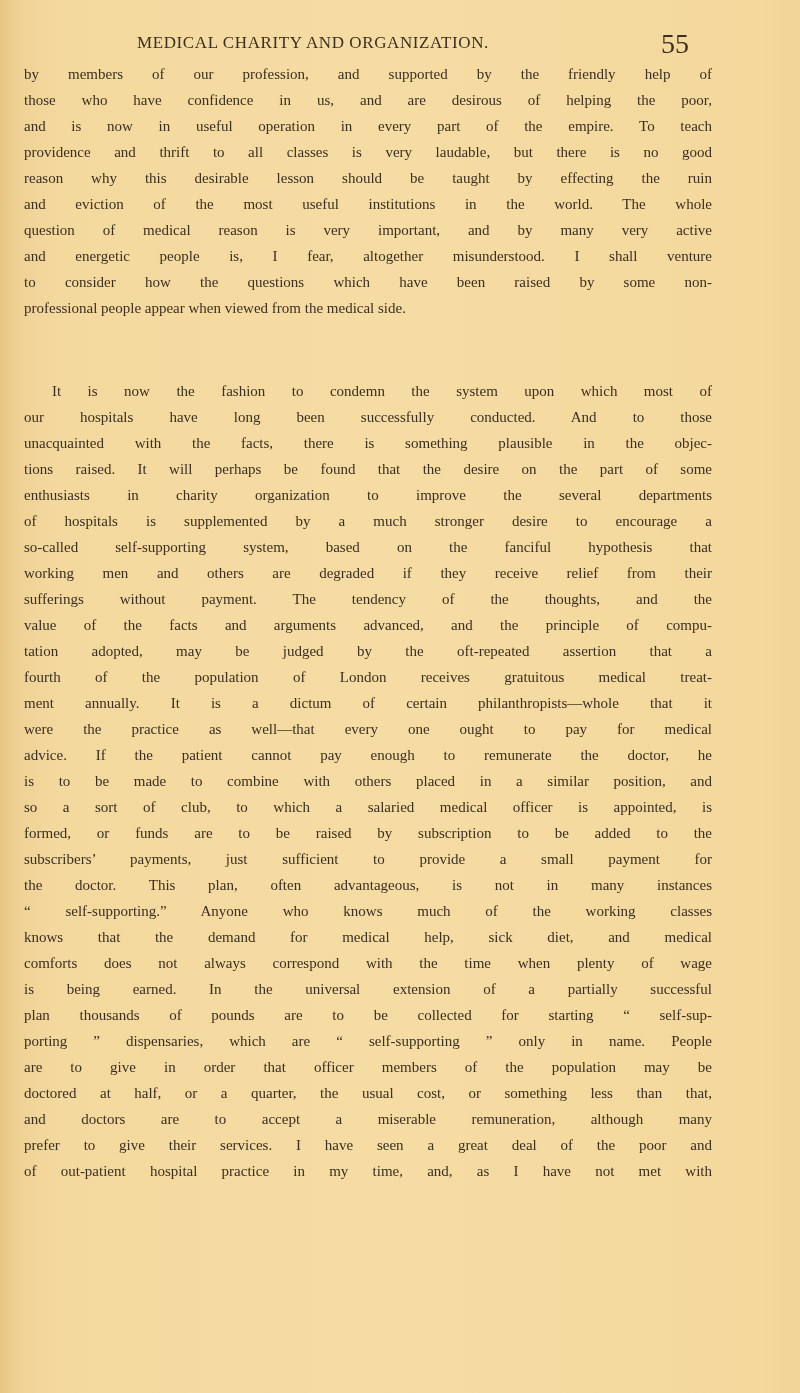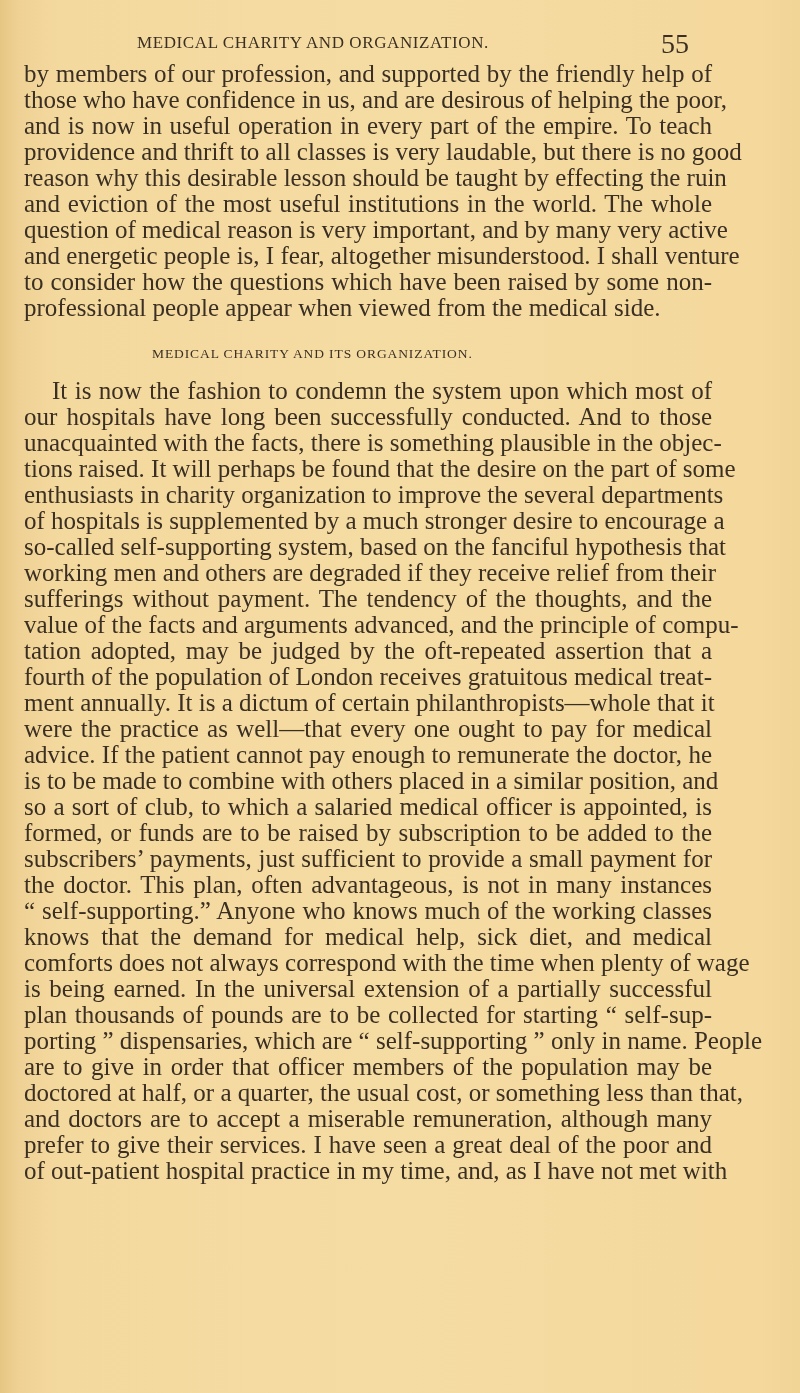--- a/index.html
+++ b/index.html
@@ -14,21 +14,21 @@
     .running-head {
       position: absolute; left: 137px; top: 33px; width: 560px;
       font-size: 17px; letter-spacing: 0.6px; white-space: nowrap;
     }
     .page-number {
       position: absolute; left: 661px; top: 28px;
       font-size: 28px; white-space: nowrap;
     }
     .line {
       position: absolute; left: 24px; width: 688px;
-      font-size: 25px; line-height: 26px; height: 26px;
+      font-size: 15px; line-height: 26px; height: 26px;
       white-space: nowrap; text-align: justify; text-align-last: justify;
     }
     .line.last { text-align-last: left; }
     .line.indent { left: 52px; width: 660px; }
     .subheading {
       position: absolute; left: 152px; top: 291px; width: 420px;
       font-size: 13.5px; letter-spacing: 0.9px; white-space: nowrap;
     }
   </style>
 </head>
@@ -44,21 +44,20 @@
     <div class="line" style="top:113px">and is now in useful operation in every part of the empire. To teach</div>
     <div class="line" style="top:139px">providence and thrift to all classes is very laudable, but there is no good</div>
     <div class="line" style="top:165px">reason why this desirable lesson should be taught by effecting the ruin</div>
     <div class="line" style="top:191px">and eviction of the most useful institutions in the world. The whole</div>
     <div class="line" style="top:217px">question of medical reason is very important, and by many very active</div>
     <div class="line" style="top:243px">and energetic people is, I fear, altogether misunderstood. I shall venture</div>
     <div class="line" style="top:269px">to consider how the questions which have been raised by some non-</div>
     <div class="line last" style="top:295px">professional people appear when viewed from the medical side.</div>
   </div>
 
-  <div class="subheading" style="top:346px">MEDICAL CHARITY AND ITS ORGANIZATION.</div>
 
   <div>
     <div class="line indent" style="top:378px">It is now the fashion to condemn the system upon which most of</div>
     <div class="line" style="top:404px">our hospitals have long been successfully conducted. And to those</div>
     <div class="line" style="top:430px">unacquainted with the facts, there is something plausible in the objec-</div>
     <div class="line" style="top:456px">tions raised. It will perhaps be found that the desire on the part of some</div>
     <div class="line" style="top:482px">enthusiasts in charity organization to improve the several departments</div>
     <div class="line" style="top:508px">of hospitals is supplemented by a much stronger desire to encourage a</div>
     <div class="line" style="top:534px">so-called self-supporting system, based on the fanciful hypothesis that</div>
     <div class="line" style="top:560px">working men and others are degraded if they receive relief from their</div>

